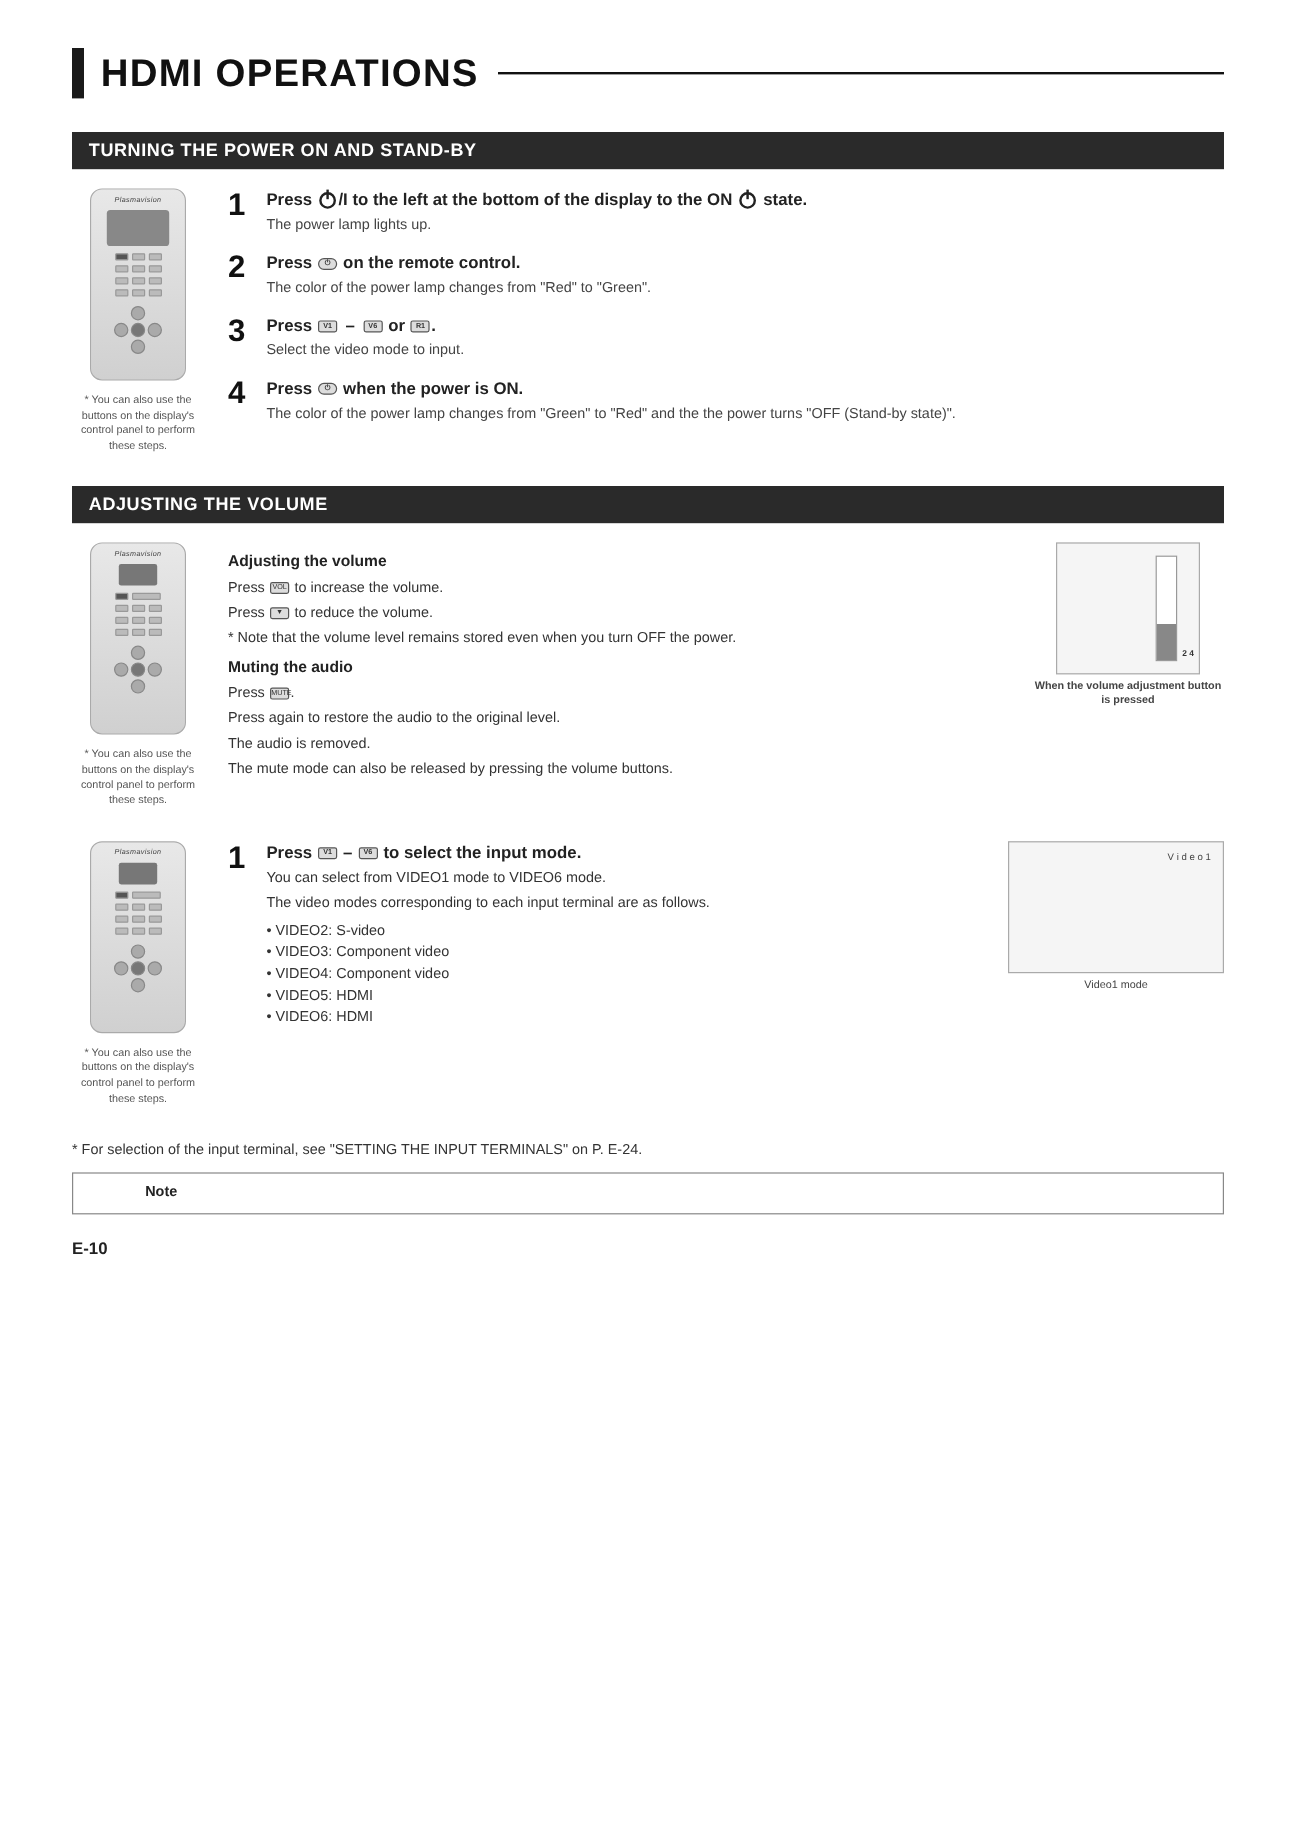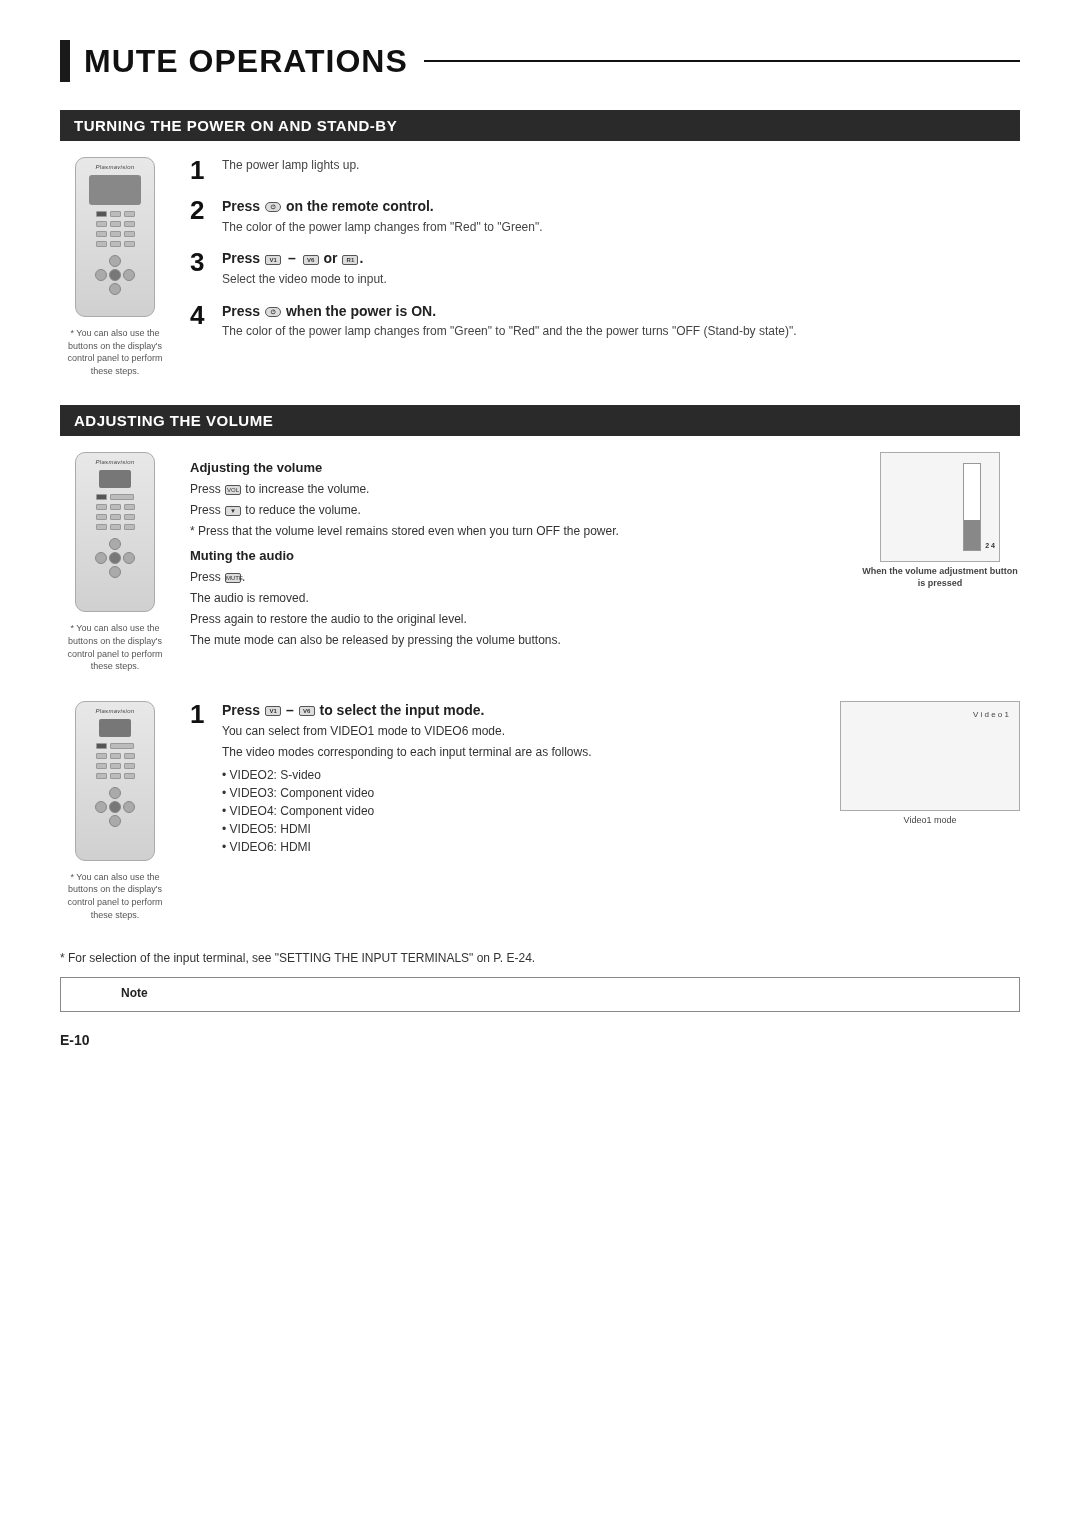--- a/index.html
+++ b/index.html
@@ -339,21 +339,21 @@
       margin-bottom: 10px;
     }
 
     .dash { margin: 0 2px; }
   </style>
 </head>
 <body>
 
 <div class="page-title-bar">
   <div class="page-title-accent"></div>
-  <span class="page-title-text">MUTE OPERATIONS</span>
+  <span class="page-title-text">HDMI OPERATIONS</span>
   <div class="page-title-line"></div>
 </div>
 
 <div class="section-wrapper">
   <div class="section-header">TURNING THE POWER ON AND STAND-BY</div>
   <div class="section-body">
 
     <div class="remote-img">
       <div class="remote-box">
         <div class="remote-brand">Plasmavision</div>
@@ -391,20 +391,23 @@
         </div>
       </div>
       <div class="remote-note">* You can also use the buttons on the display's control panel to perform these steps.</div>
     </div>
 
     <div class="steps-area">
 
       <div class="step-row">
         <div class="step-num">1</div>
         <div class="step-content">
+          <div class="step-main">
+            Press <span class="icon-power"></span>/I to the left at the bottom of the display to the ON <span class="icon-power"></span> state.
+          </div>
           <div class="step-sub">The power lamp lights up.</div>
         </div>
       </div>
 
       <div class="step-row">
         <div class="step-num">2</div>
         <div class="step-content">
           <div class="step-main">
             Press <span class="icon-remote-round">⏻</span> on the remote control.
           </div>
@@ -480,29 +483,29 @@
     <div class="two-col" style="flex:1;">
       <div class="vol-left">
         <div class="sub-heading">Adjusting the volume</div>
         <div class="body-text">
           Press <span class="icon-remote-btn">VOL</span> to increase the volume.
         </div>
         <div class="body-text">
           Press <span class="icon-remote-btn">▼</span> to reduce the volume.
         </div>
         <div class="body-text">
-          * Press that the volume level remains stored even when you turn OFF the power.
+          * Note that the volume level remains stored even when you turn OFF the power.
         </div>
 
         <div class="sub-heading">Muting the audio</div>
         <div class="body-text">
           Press <span class="icon-remote-btn">MUTE</span>.
         </div>
+        <div class="body-text">Press again to restore the audio to the original level.</div>
         <div class="body-text">The audio is removed.</div>
-        <div class="body-text">Press again to restore the audio to the original level.</div>
         <div class="body-text">The mute mode can also be released by pressing the volume buttons.</div>
       </div>
 
       <div class="vol-right">
         <div class="vol-display">
           <div class="vol-bar-container">
             <div class="vol-bar-fill" style="height:35%;"></div>
           </div>
           <div class="vol-num">2 4</div>
         </div>

